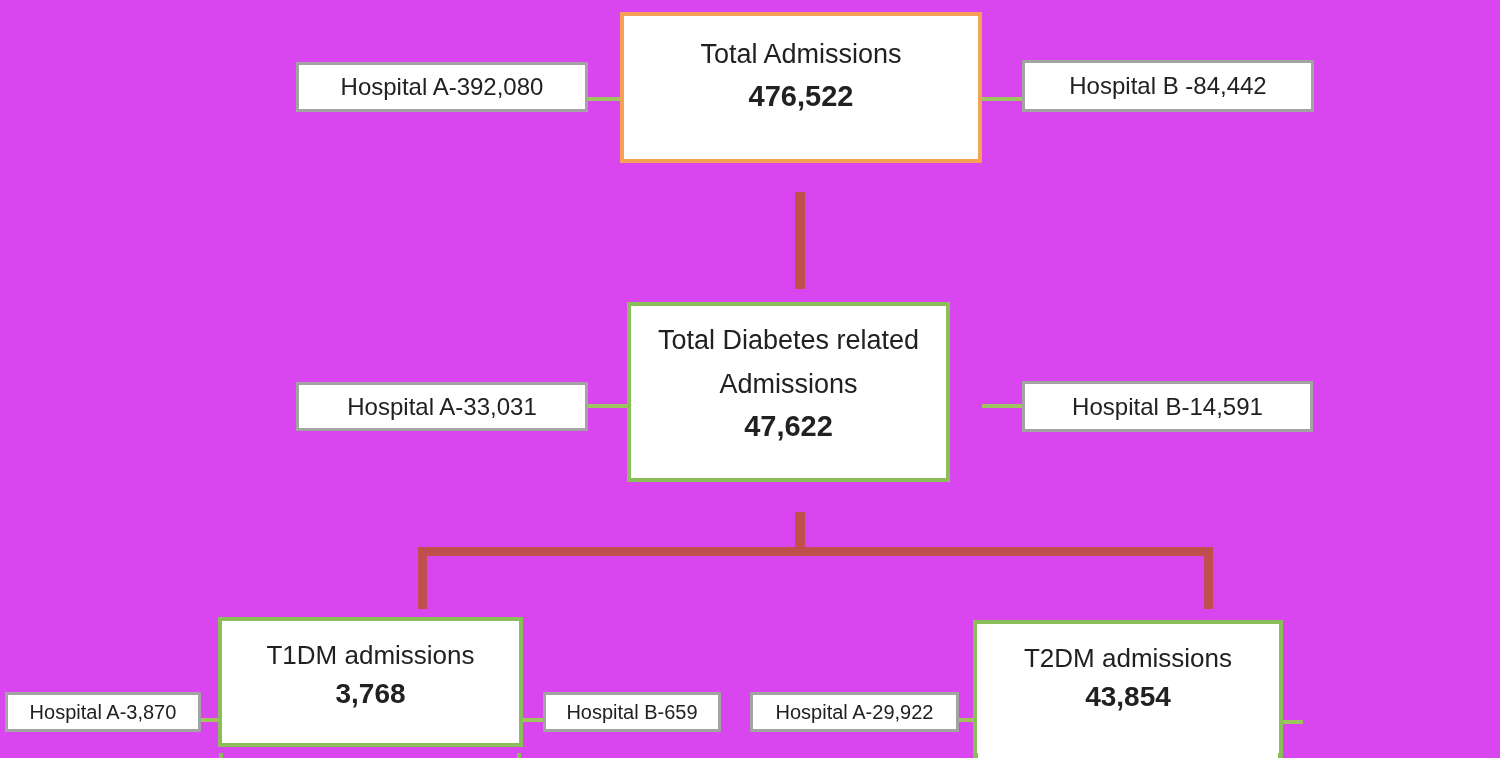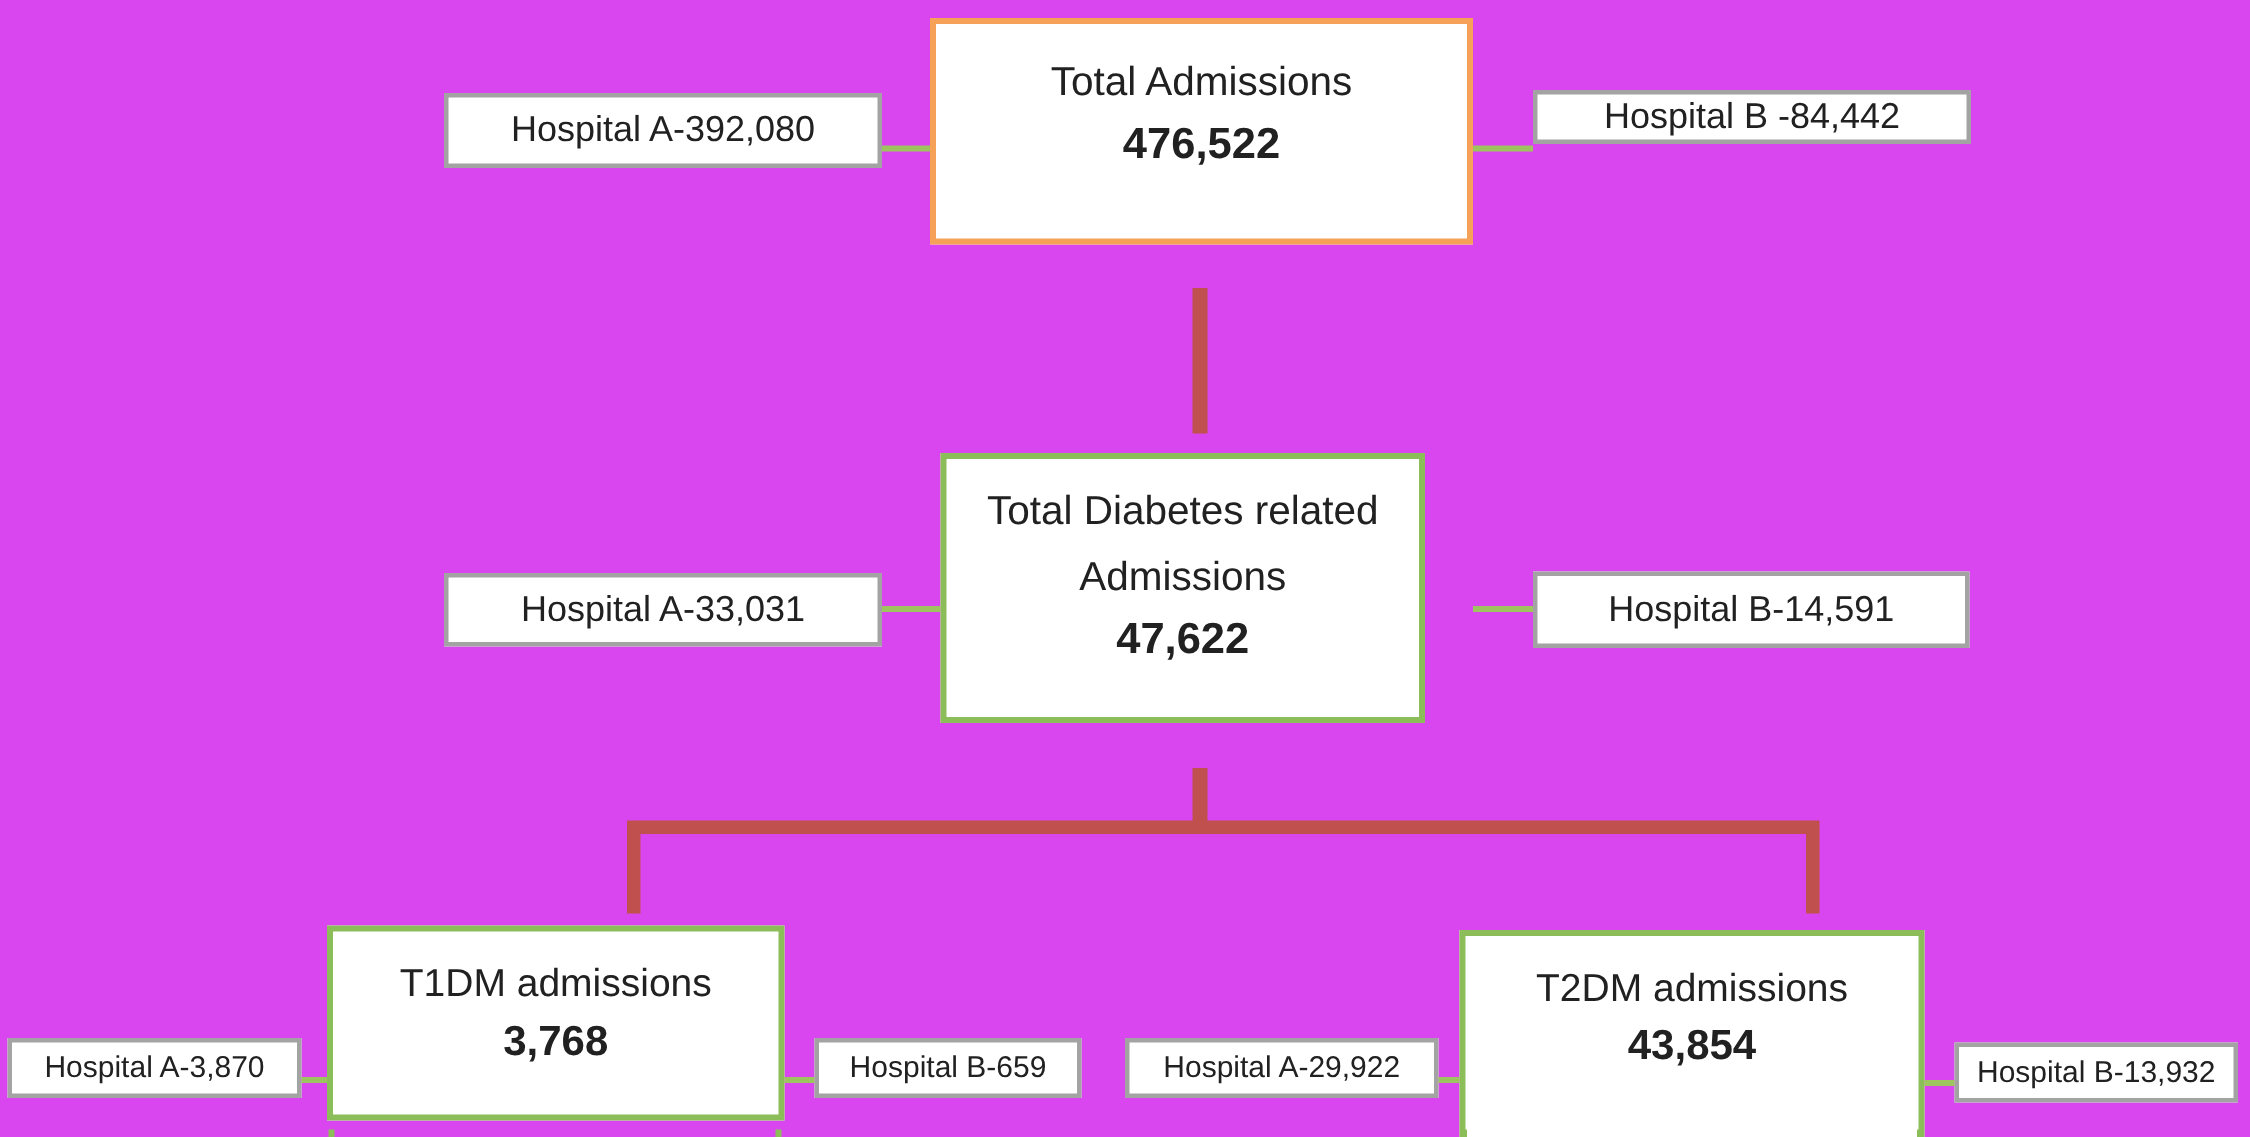--- a/index.html
+++ b/index.html
@@ -30,21 +30,21 @@
   .sub-title-line{font-size:26px;line-height:40px;}
   .value-line{font-weight:bold;font-size:29px;line-height:40px;}
   .value-line.small{font-size:28px;line-height:38px;}
   .conn-green{position:absolute;height:4px;background:#9DC45E;}
   .conn-red{position:absolute;background:#C0504D;}
   .nub-green{position:absolute;width:4px;height:5px;background:#8BBD59;}
 
   
   #box-total{left:620px;top:12px;width:362px;height:151px;padding-top:16px;}
   #side-a1{left:296px;top:62px;width:292px;height:50px;}
-  #side-b1{left:1022px;top:60px;width:292px;height:36px;}
+  #side-b1{left:1022px;top:60px;width:292px;height:52px;}
   #conn-a1{left:588px;top:97px;width:32px;}
   #conn-b1{left:982px;top:97px;width:40px;}
 
   
   #red-stem1{left:795px;top:192px;width:10px;height:97px;}
 
   
   #box-diabetes{left:627px;top:302px;width:323px;height:180px;padding-top:12px;}
   #box-diabetes .value-line{}
   #side-a2{left:296px;top:382px;width:292px;height:49px;}
@@ -127,23 +127,20 @@
   <div class="conn-green" id="conn-a3"></div>
   <div class="conn-green" id="conn-b3"></div>
 
   <div class="box main-box" id="box-t2dm">
     <div class="sub-title-line">T2DM admissions</div>
     <div class="value-line small">43,854</div>
   </div>
   <div class="box side-box small" id="side-a4">
     <span>Hospital A-29,922</span>
   </div>
-  <div class="box side-box small" id="side-b4">
-    <span>Hospital B-13,932</span>
-  </div>
   <div class="conn-green" id="conn-a4"></div>
   <div class="conn-green" id="conn-b4"></div>
 
   <div class="nub-green" id="nub1"></div>
   <div class="nub-green" id="nub2"></div>
   <div class="nub-green" id="nub3"></div>
   <div class="nub-green" id="nub4"></div>
 
 </div>
 

